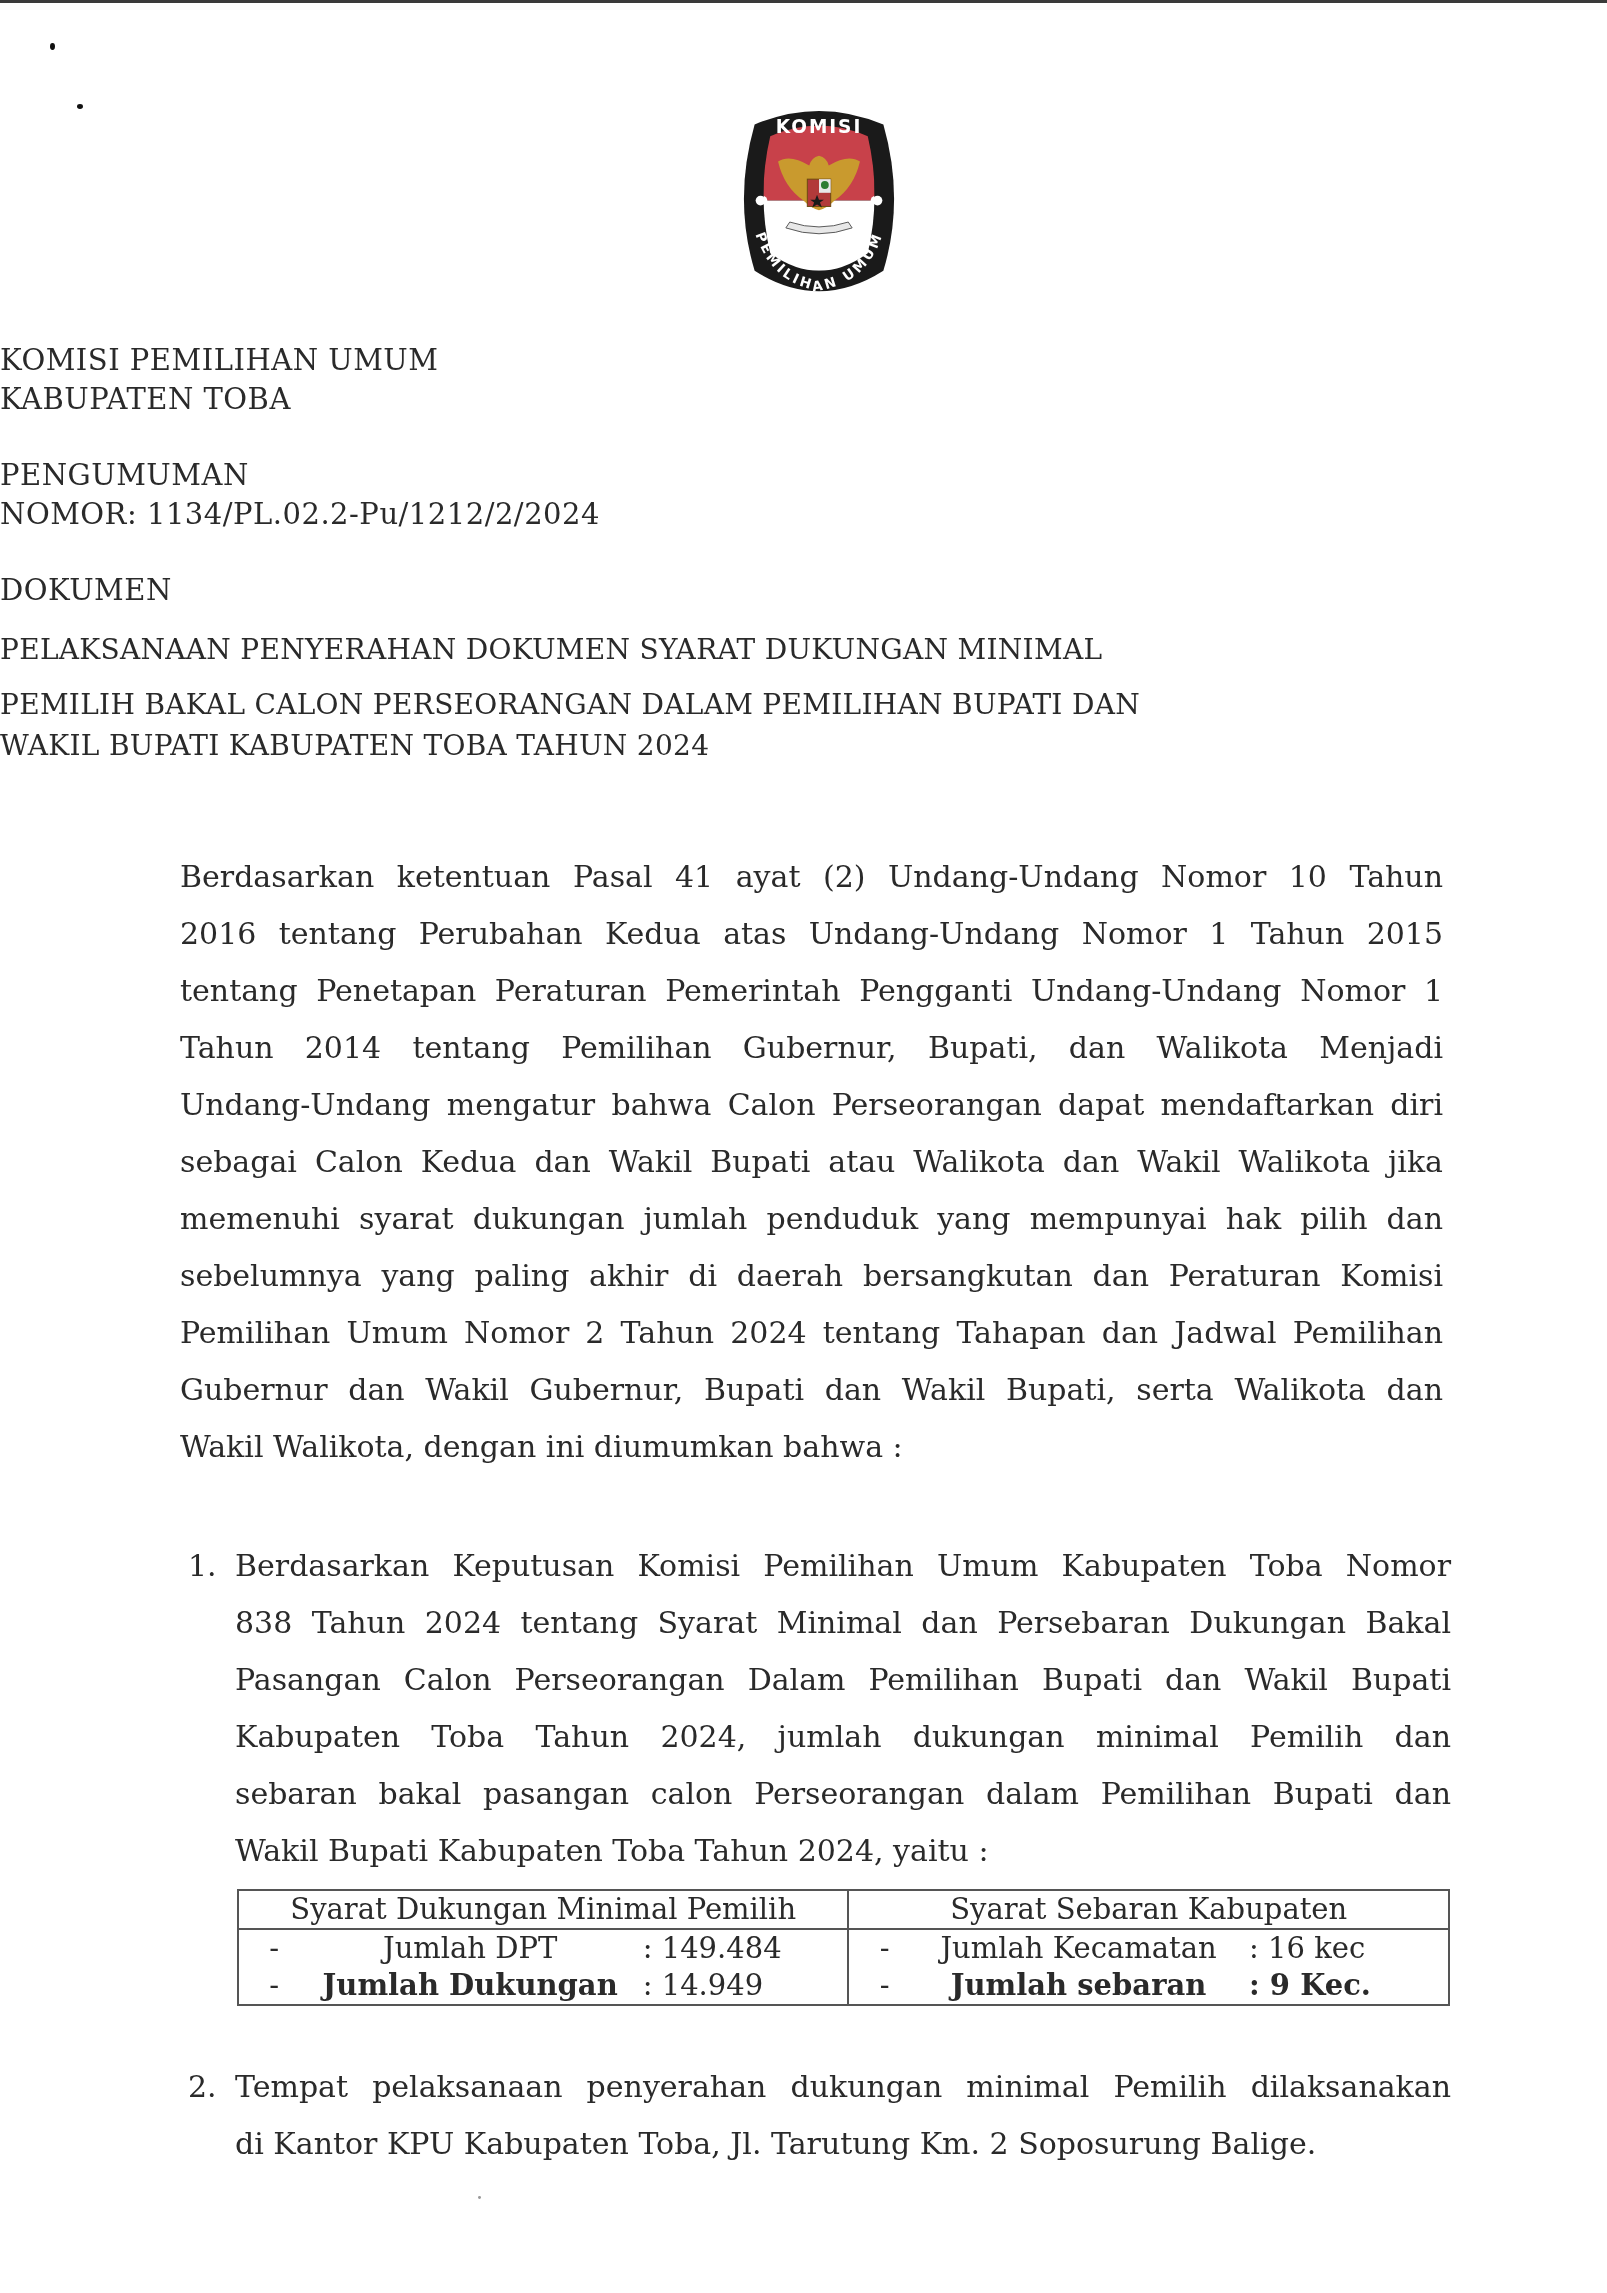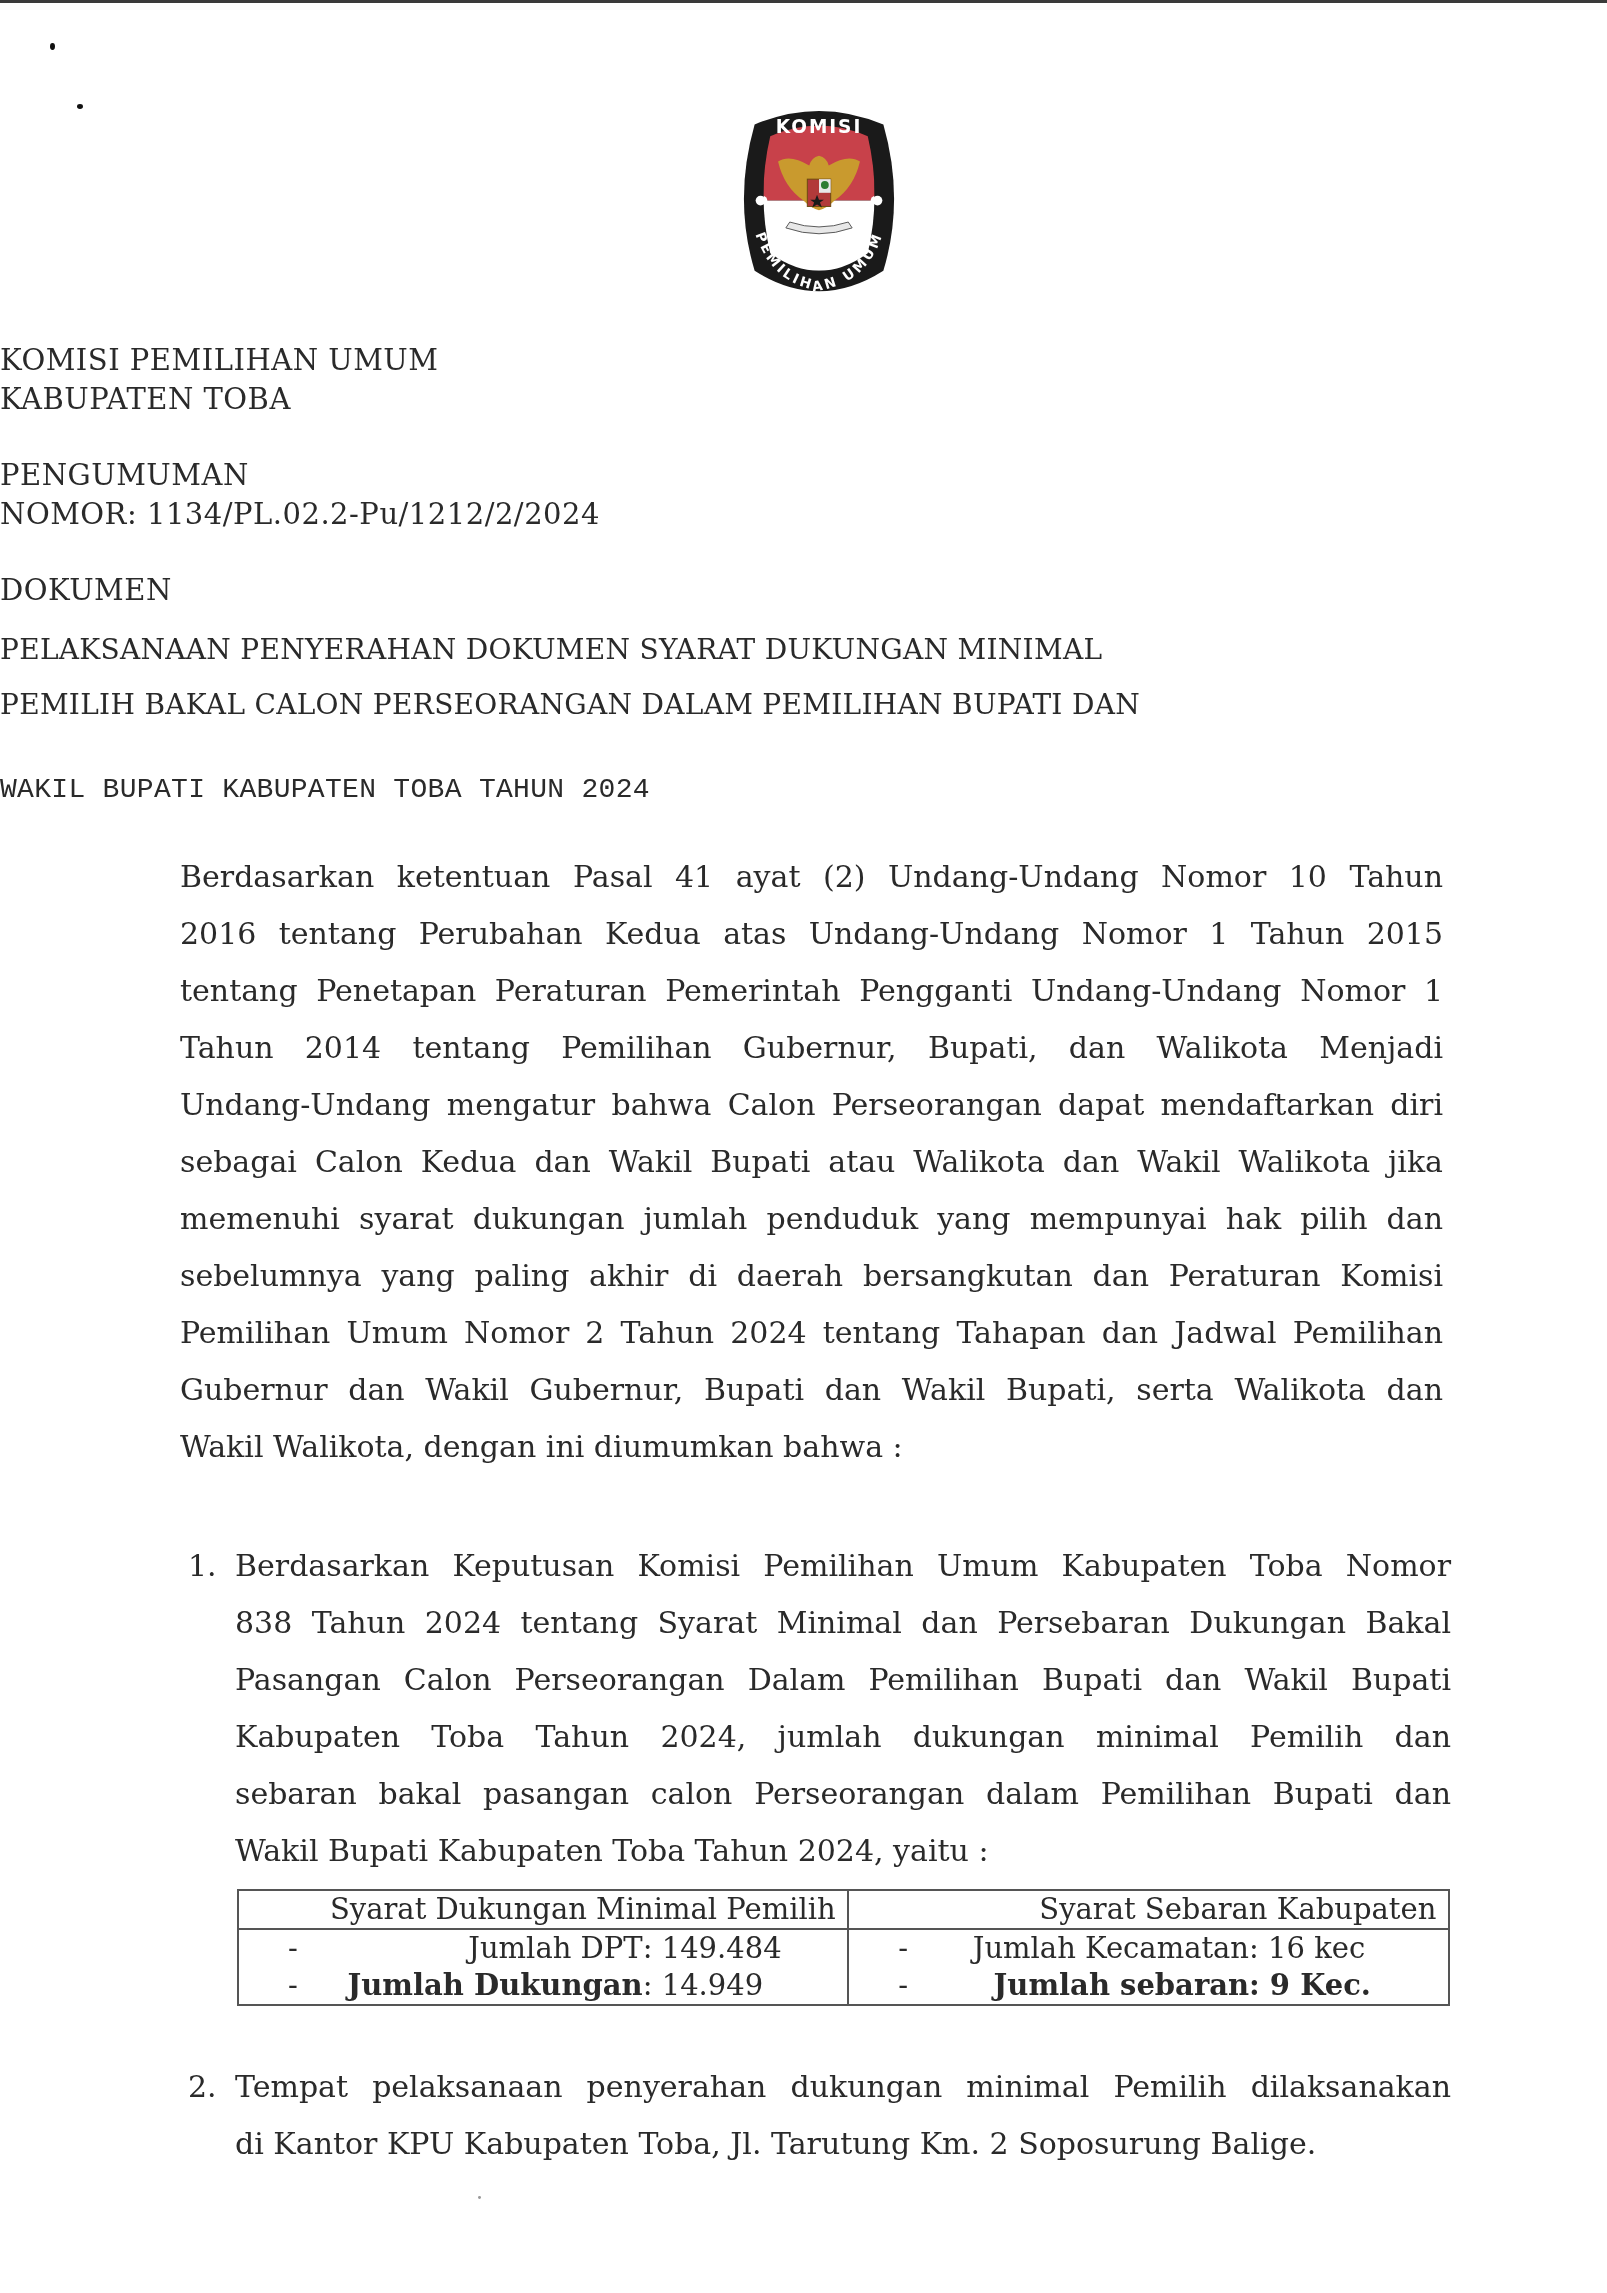--- a/index.html
+++ b/index.html
@@ -21,21 +21,21 @@
     .line { display: block; text-align: justify; text-align-last: justify; white-space: nowrap; }
     .line.last { text-align-last: left; }
     .list-item { position: absolute; left: 188px; width: 1263px; font-size: 30px; line-height: 57px; }
     .list-num { position: absolute; left: 0; top: 0; }
     .list-body { position: absolute; left: 47px; width: 1216px; }
     table.req {
       position: absolute; left: 237px; top: 1889px; width: 1213px; border-collapse: collapse;
       font-size: 29px; line-height: 37px;
     }
     table.req td, table.req th {
-      border: 2px solid #555; padding: 0 11.7px; text-align: right; font-weight: normal; vertical-align: top;
+      border: 2px solid #555; padding: 0 11.7px; text-align: center; font-weight: normal; vertical-align: top;
     }
     table.req td.cell { padding: 0 11.7px; }
     .row { display: flex; white-space: nowrap; }
     .dash { width: 47px; display: inline-block; }
     .lbl-l { width: 345px; display: inline-block; }
     .lbl-r { width: 341px; display: inline-block; }
     .bold { font-weight: bold; }
     .dot { position: absolute; width: 2.9px; height: 2.9px; background: #999; border-radius: 50%; }
   </style>
 </head>
@@ -77,21 +77,21 @@
 </div>
 
 <div class="center hdr" style="top:341px;">KOMISI PEMILIHAN UMUM</div>
 <div class="center hdr" style="top:380px;">KABUPATEN TOBA</div>
 <div class="center hdr" style="top:456px;">PENGUMUMAN</div>
 <div class="center hdr" style="top:495px;">NOMOR: 1134/PL.02.2-Pu/1212/2/2024</div>
 <div class="center hdr" style="top:571px;">DOKUMEN</div>
 
 <div class="center title" style="top:620px;">PELAKSANAAN PENYERAHAN DOKUMEN SYARAT DUKUNGAN MINIMAL</div>
 <div class="center title" style="top:675px;">PEMILIH BAKAL CALON PERSEORANGAN DALAM PEMILIHAN BUPATI DAN</div>
-<div class="center title" style="top:760px;font-family:Liberation Mono, monospace;">WAKIL BUPATI KABUPATEN TOBA TAHUN 2024</div>
+<div class="center title" style="top:716px;">WAKIL BUPATI KABUPATEN TOBA TAHUN 2024</div>
 
 <div class="body-text" style="top:848px;">
   <span class="line">Berdasarkan ketentuan Pasal 41 ayat (2) Undang-Undang Nomor 10 Tahun</span>
   <span class="line">2016 tentang Perubahan Kedua atas Undang-Undang Nomor 1 Tahun 2015</span>
   <span class="line">tentang Penetapan Peraturan Pemerintah Pengganti Undang-Undang Nomor 1</span>
   <span class="line">Tahun 2014 tentang Pemilihan Gubernur, Bupati, dan Walikota Menjadi</span>
   <span class="line">Undang-Undang mengatur bahwa Calon Perseorangan dapat mendaftarkan diri</span>
   <span class="line">sebagai Calon Kedua dan Wakil Bupati atau Walikota dan Wakil Walikota jika</span>
   <span class="line">memenuhi syarat dukungan jumlah penduduk yang mempunyai hak pilih dan</span>
   <span class="line">sebelumnya yang paling akhir di daerah bersangkutan dan Peraturan Komisi</span>

